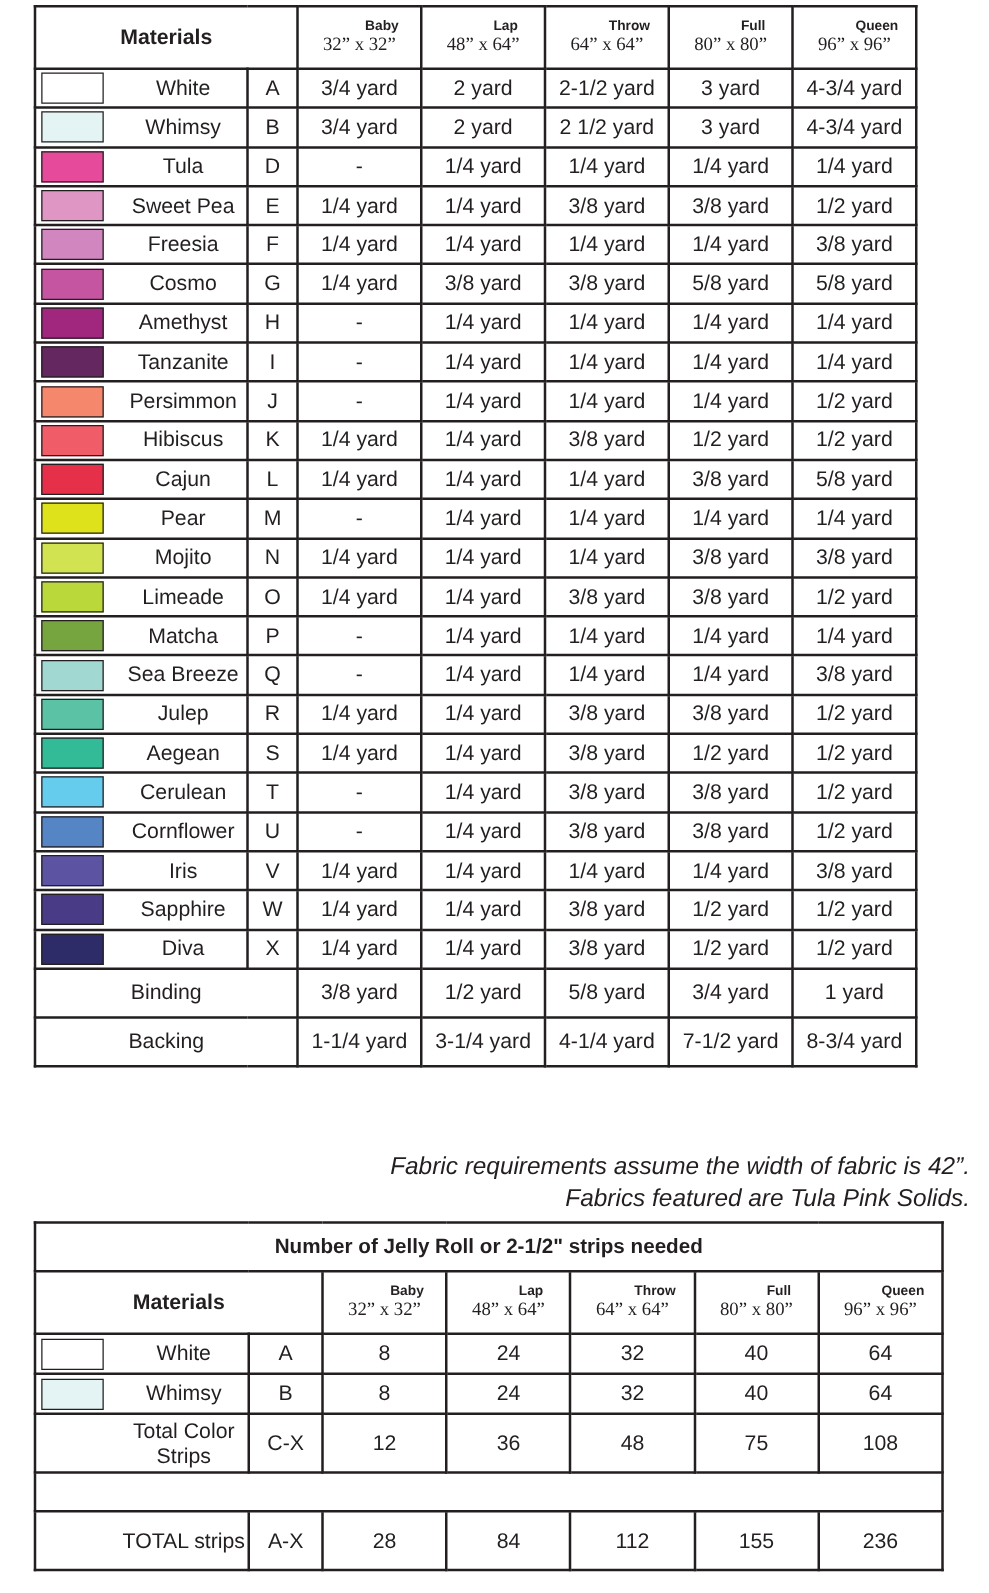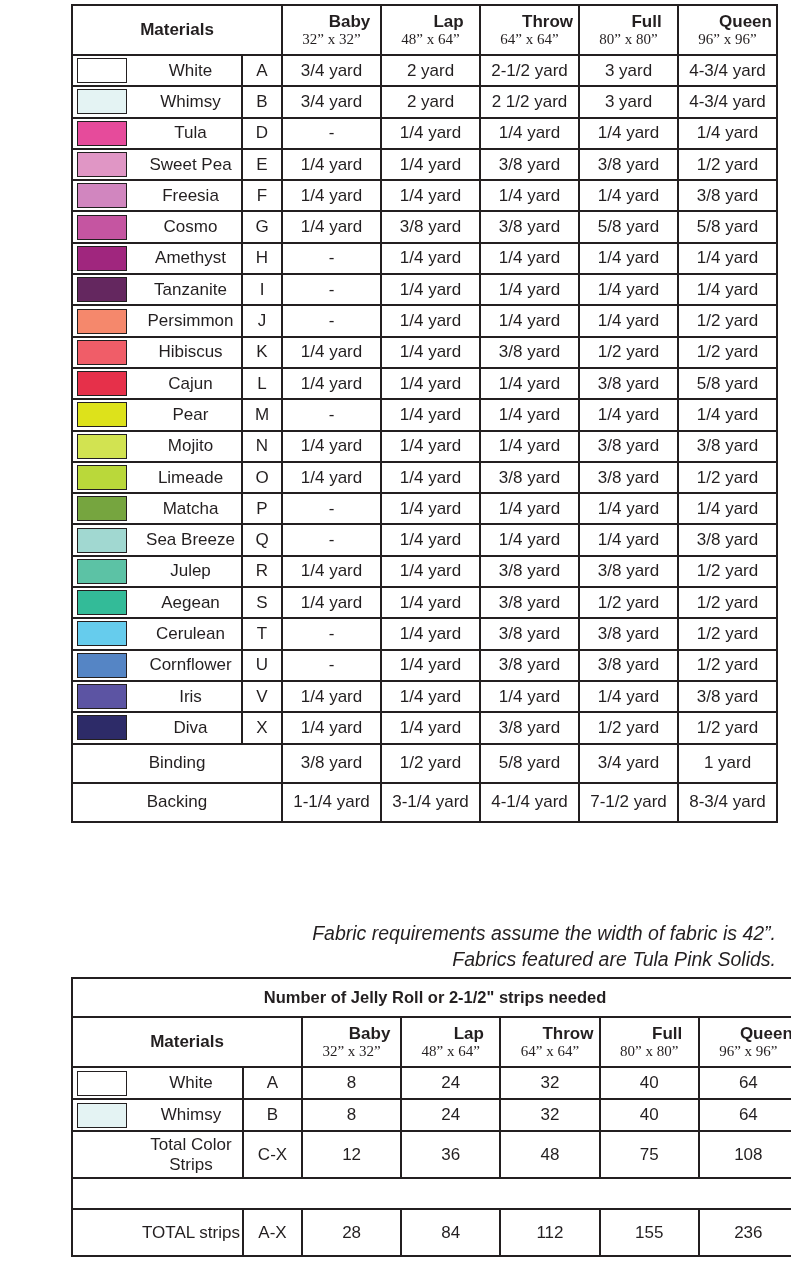--- a/index.html
+++ b/index.html
@@ -1,31 +1,31 @@
 <!DOCTYPE html>
 <html><head>
 <meta charset="utf-8">
 <style>
   * { box-sizing: border-box; margin: 0; padding: 0; }
   html, body { width: 791px; height: 1274px; background: #ffffff; overflow: hidden; }
   body { font-family: "Liberation Sans", sans-serif; color: #231f20; position: relative; }
 
-  table { border-collapse: collapse; position: absolute; table-layout: fixed; margin-left: 44px; }
+  table { border-collapse: collapse; position: absolute; table-layout: fixed; }
   td, th { border: 2px solid #231f20; text-align: center; vertical-align: middle; font-weight: normal; }
 
   
   #t1 { left: 27px; top: 4px; width: 707px; }
   #t1 col.c-swatch { width: 60px; }
   #t1 col.c-name { width: 110px; }
   #t1 col.c-letter { width: 40px; }
   #t1 col.c-size { width: 99px; }
 
   .hdr-materials { font-weight: bold; font-size: 17px; height: 50px; }
   .hdr-size { height: 50px; line-height: 1.15; }
-  .hdr-size .sz-name { display: block; font-weight: bold; font-size: 17px; padding-left: 36px; }
+  .hdr-size .sz-name { display: block; font-weight: bold; font-size: 11px; padding-left: 36px; }
   .hdr-size .sz-dim { display: block; font-family: "Liberation Serif", serif; font-size: 15px; }
 
   #t1 tr.mat td { height: 31.3px; font-size: 17px; }
   td.swatch-cell { border-right: none; padding: 0 0 0 4px; text-align: left; }
   td.name-cell { border-left: none; text-align: center; padding-left: 8px; white-space: nowrap; }
   .swatch { display: inline-block; width: 50px; height: 25px; border: 1.5px solid #231f20; vertical-align: middle; }
 
   #t1 tr.extra td { height: 39px; font-size: 17px; }
   #t1 tr.batting td { height: 47px; font-size: 17px; line-height: 1.15; }
 
@@ -285,20 +285,30 @@
       </tr>
       <tr class="mat">
         <td class="swatch-cell"><span class="swatch" style="background: rgb(92, 84, 163);"></span></td>
         <td class="name-cell">Iris</td>
         <td>V</td>
         <td>1/4 yard</td>
         <td>1/4 yard</td>
         <td>1/4 yard</td>
         <td>1/4 yard</td>
         <td>3/8 yard</td>
+      </tr>
+      <tr class="mat">
+        <td class="swatch-cell"><span class="swatch" style="background: rgb(74, 59, 134);"></span></td>
+        <td class="name-cell">Sapphire</td>
+        <td>W</td>
+        <td>1/4 yard</td>
+        <td>1/4 yard</td>
+        <td>3/8 yard</td>
+        <td>1/2 yard</td>
+        <td>1/2 yard</td>
       </tr>
       <tr class="mat">
         <td class="swatch-cell"><span class="swatch" style="background: rgb(45, 43, 104);"></span></td>
         <td class="name-cell">Diva</td>
         <td>X</td>
         <td>1/4 yard</td>
         <td>1/4 yard</td>
         <td>3/8 yard</td>
         <td>1/2 yard</td>
         <td>1/2 yard</td>

